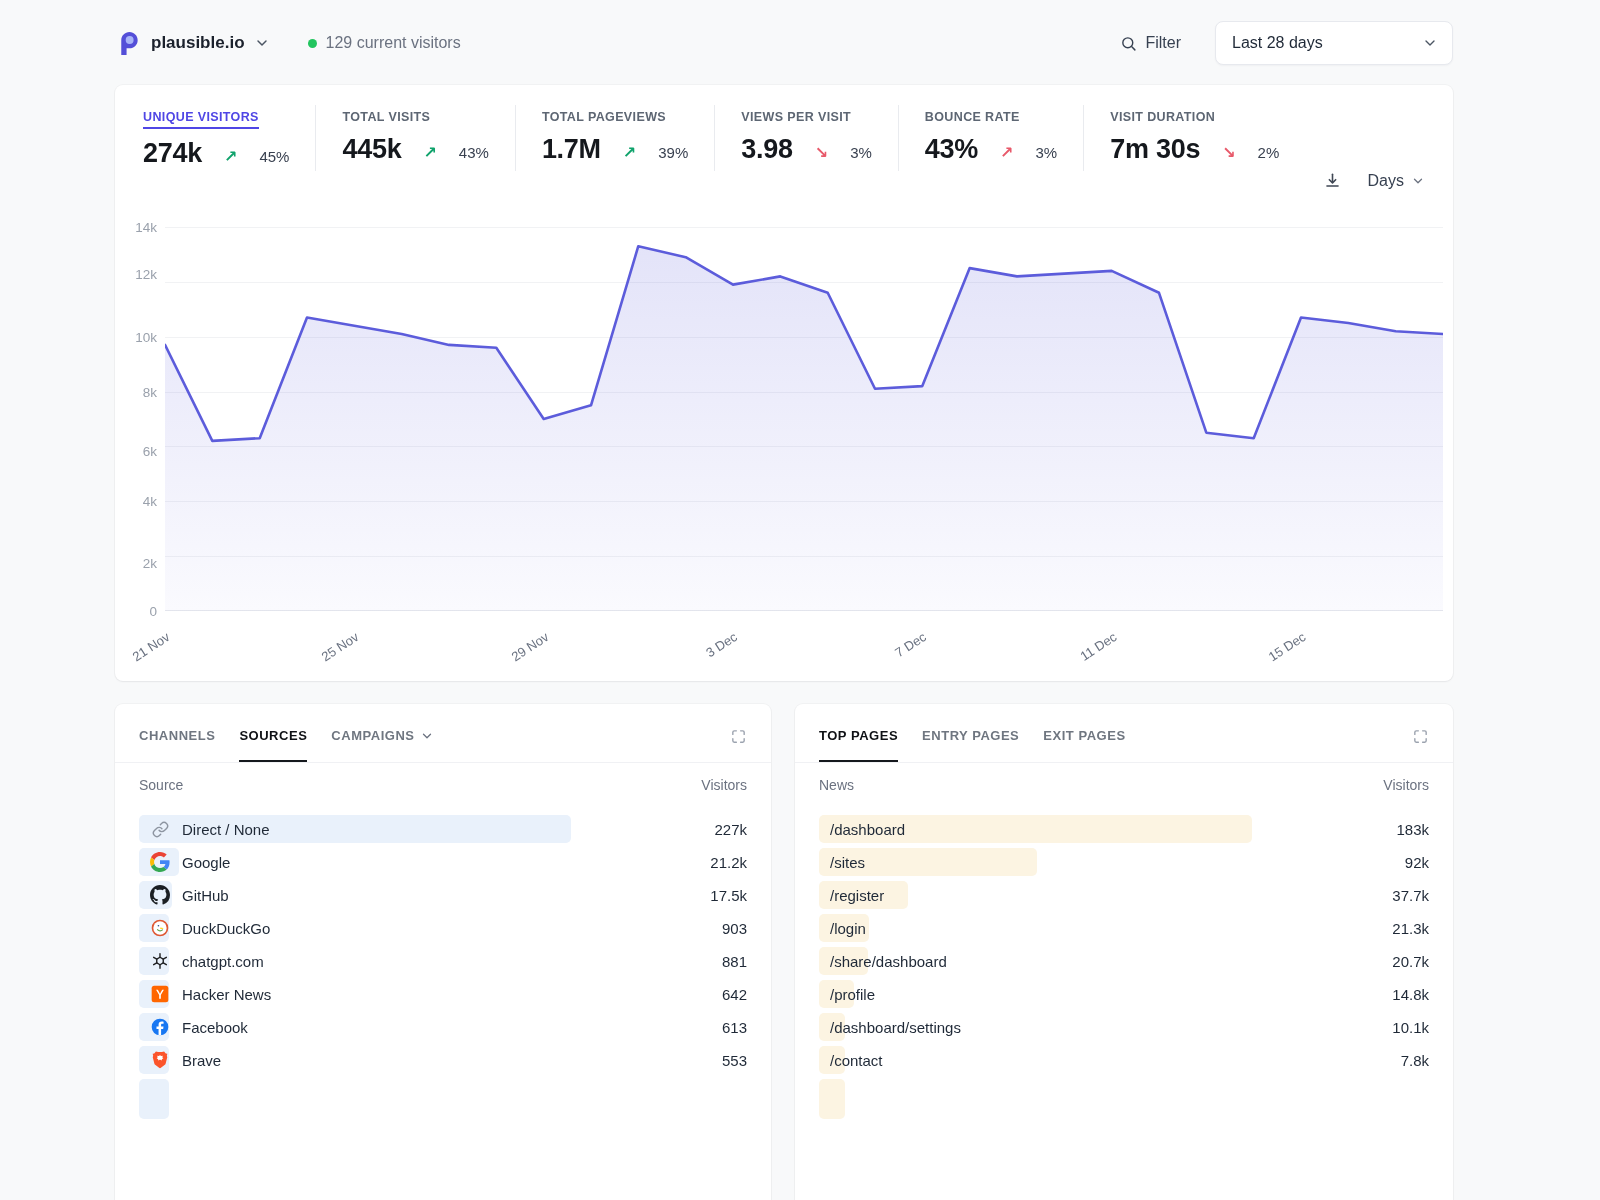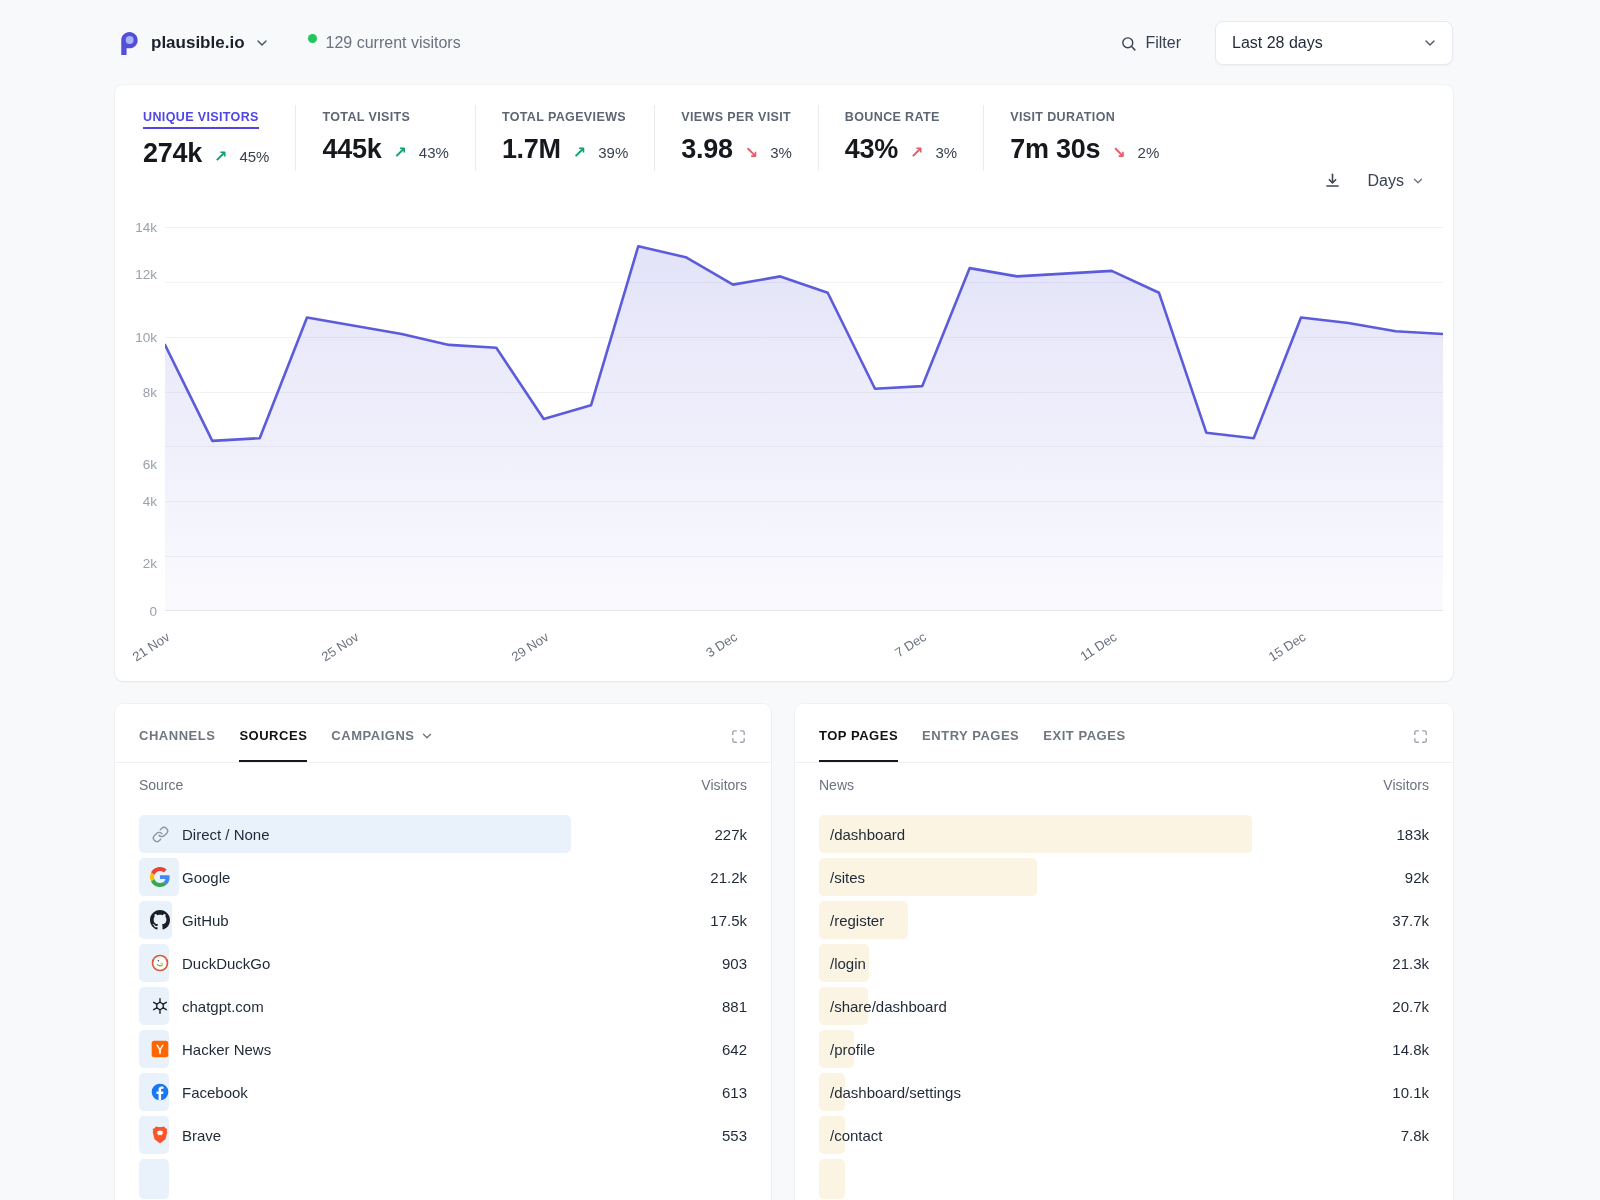--- a/index.html
+++ b/index.html
@@ -7,40 +7,40 @@
   body { background:#f8f9fa; font-family:"Liberation Sans","DejaVu Sans",sans-serif; color:#181c24; }
   .shell { width:1338px; margin-left:115px; }
 
   
   .topbar { display:flex; align-items:center; padding:21px 0 20px; }
   .site-picker { display:flex; align-items:center; gap:9px; cursor:pointer; }
   .logo-svg { width:27px; height:27px; display:block; }
   .site-name { font-size:17px; font-weight:700; color:#1b212c; }
   .chev { width:16px; height:16px; color:#4b5563; }
   .chev-sm { width:14px; height:14px; color:#6b7280; }
-  .current-visitors { display:flex; align-items:flex-start; gap:9px; margin-left:38px; font-size:16px; color:#6b7280; cursor:pointer; }
+  .current-visitors { display:flex; align-items:center; gap:9px; margin-left:38px; font-size:16px; color:#6b7280; cursor:pointer; }
   .live-dot { width:9px; height:9px; border-radius:50%; background:var(--live-dot,#22c55e); }
   .top-spacer { flex:1; }
   .filter-btn { display:flex; align-items:center; gap:8px; background:none; border:none; font-family:inherit; font-size:16px; color:#374151; font-weight:500; cursor:pointer; margin-right:34px; }
   .filter-btn svg { width:17px; height:17px; }
   .date-range { width:238px; height:44px; display:flex; align-items:center; justify-content:space-between; padding:0 14px 0 16px; background:#fff; border:1px solid #e7e9ee; border-radius:8px; box-shadow:0 1px 2px rgba(16,24,40,.04); font-family:inherit; font-size:16px; font-weight:500; color:#1f2937; cursor:pointer; }
 
   
   .card { background:#fff; border-radius:8px; box-shadow:0 0 0 1px rgba(16,24,40,.03), 0 1px 2px rgba(16,24,40,.05); }
 
   .main-card { position:relative; height:596px; padding:20px 28px 0; }
 
   
   .stats-row { display:flex; align-items:flex-start; }
   .stat { padding:2px 26px 6px; cursor:pointer; }
   .stat:first-child { padding-left:0; }
   .stat + .stat { border-left:1px solid #e9ebef; }
   .stat-label-text { font-size:12.5px; font-weight:700; letter-spacing:.03em; color:#5d6673; text-transform:uppercase; display:inline-block; }
   .stat.active .stat-label-text { color:var(--accent,#4f46e5); border-bottom:2px solid var(--accent,#4f46e5); padding-bottom:3px; }
-  .stat-value-row { display:flex; align-items:baseline; gap:12px; margin-top:9px; }
+  .stat-value-row { display:flex; align-items:baseline; gap:22px; margin-top:9px; }
   .stat-value { font-size:27px; font-weight:700; color:#15181d; letter-spacing:-.01em; }
   .stat-arrow { font-size:16px; font-weight:700; }
   .stat-arrow.good { color:var(--positive,#10a36c); }
   .stat-arrow.bad { color:var(--negative,#e8596a); }
   .stat-change { font-size:15px; color:#394150; }
 
   
   .chart-toolbar { position:absolute; top:86px; right:28px; display:flex; align-items:center; gap:26px; }
   .dl-btn { background:none; border:none; color:#3f4754; cursor:pointer; display:flex; }
   .dl-btn svg { width:19px; height:19px; }
@@ -62,21 +62,21 @@
   .panel { height:560px; padding:24px 24px 0; overflow:hidden; }
   .panel-head { position:relative; display:flex; align-items:flex-start; justify-content:space-between; }
   .panel-head::after { content:''; position:absolute; left:-24px; right:-24px; bottom:0; height:1px; background:#f0f1f4; }
   .tabs { display:flex; gap:24px; }
   .tab { position:relative; background:none; border:none; font-family:inherit; font-size:13px; font-weight:700; letter-spacing:.04em; color:#6f7680; text-transform:uppercase; padding:0 0 17px; cursor:pointer; display:flex; align-items:center; gap:5px; border-bottom:3px solid transparent; }
   .tab.active { color:#0f1115; border-bottom-color:#15181d; }
   .expand-btn { background:none; border:none; color:#9ca3af; cursor:pointer; padding:0; }
   .expand-btn svg { width:17px; height:17px; }
   .cols { display:flex; justify-content:space-between; margin-top:14px; font-size:14px; color:#6b7280; }
   .rows { margin-top:22px; }
-  .row { position:relative; height:38px; margin-bottom:5px; cursor:pointer; }
+  .row { position:relative; height:28px; margin-bottom:5px; cursor:pointer; }
   .row-bar { position:absolute; left:0; top:0; bottom:0; border-radius:5px; }
   .panel-sources .row-bar { background:var(--source-bar,#e9f1fb); }
   .panel-pages .row-bar { background:var(--page-bar,#fcf4e2); }
   .row-inner { position:relative; height:100%; display:flex; align-items:center; gap:12px; padding-left:11px; }
   .row-icon { width:20px; height:20px; display:flex; align-items:center; justify-content:center; flex:none; }
   .row-icon svg { width:20px; height:20px; }
   .row-icon.ic-link svg { width:17px; height:17px; color:#8d95a1; }
   .row-label { font-size:15px; color:#1f2937; }
   .row-value { position:absolute; right:0; top:50%; transform:translateY(-50%); font-size:15px; font-weight:500; color:#1f2937; }
   .partial-bar { height:40px; border-radius:5px; margin-top:0; }
@@ -189,21 +189,21 @@
           </svg>
       </button>
     </div>
 
     <div class="chart-wrap">
       <div class="y-axis" id="y-axis">
           <span class="y-tick" style="top: 0px;">14k</span>
           <span class="y-tick" style="top: 47px;">12k</span>
           <span class="y-tick" style="top: 109.714px;">10k</span>
           <span class="y-tick" style="top: 164.571px;">8k</span>
-          <span class="y-tick" style="top: 237px;">6k</span>
+          <span class="y-tick" style="top: 224px;">6k</span>
           <span class="y-tick" style="top: 274.286px;">4k</span>
           <span class="y-tick" style="top: 336px;">2k</span>
           <span class="y-tick" style="top: 384px;">0</span>
         </div>
       <div class="plot" id="plot">
           <div class="gridline base" style="top: 383px;"></div>
           <div class="gridline" style="top: 329.143px;"></div>
           <div class="gridline" style="top: 274.286px;"></div>
           <div class="gridline" style="top: 219.429px;"></div>
           <div class="gridline" style="top: 164.571px;"></div>

